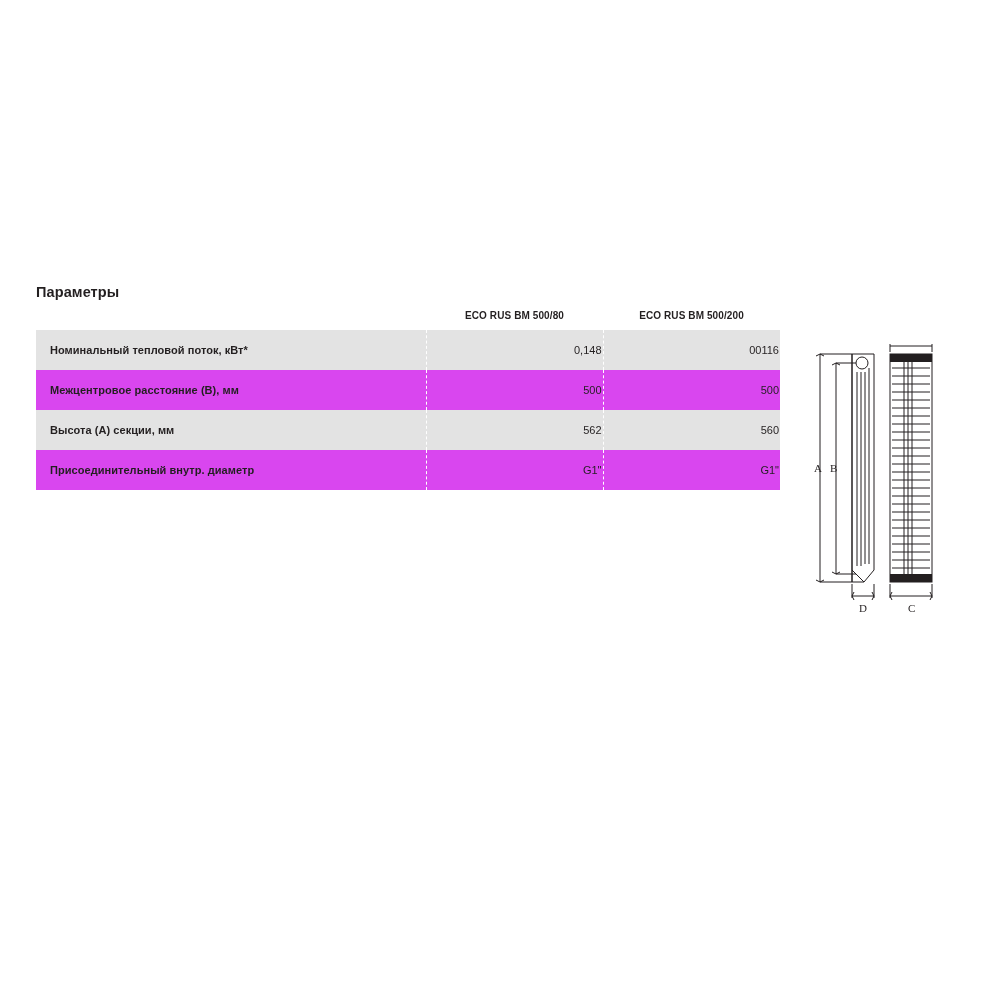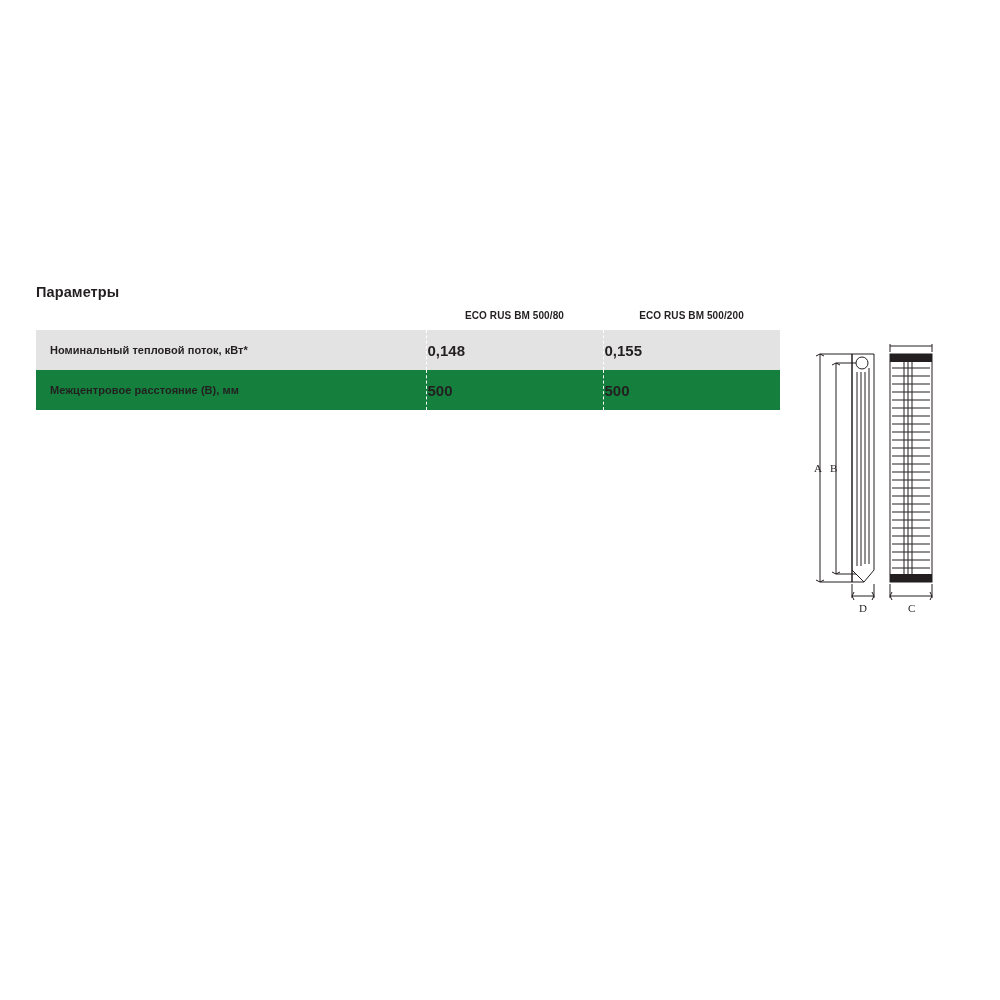--- a/index.html
+++ b/index.html
@@ -72,28 +72,28 @@
 
   table.spec td.label {
     text-align: left;
     padding-left: 14px;
     font-weight: bold;
     letter-spacing: 0.05px;
     font-size: 11px;
   }
 
   table.spec td.value {
-    text-align: left;
-    font-weight: bold;
-    font-size: 15px;
+    text-align: right;
+    font-weight: normal;
+    font-size: 11px;
   }
 
   
   tr.odd td { background: #e3e3e3; }
-  tr.even td { background: #15803d; }
+  tr.even td { background: #d946ef; }
 
   
   table.spec td.value {
     border-left: 1px dashed #ffffff;
   }
   table.spec th.v-head {
     border-left: 0;
   }
 
   
@@ -131,26 +131,36 @@
         <tr>
           <th class="label-head"></th>
           <th class="v-head">ECO RUS BM 500/80</th>
           <th class="v-head">ECO RUS BM 500/200</th>
         </tr>
       </thead>
       <tbody>
         <tr class="odd">
           <td class="label">Номинальный тепловой поток, кВт*</td>
           <td class="value">0,148</td>
-          <td class="value">0,155</td>
+          <td class="value">00116</td>
         </tr>
         <tr class="even">
           <td class="label">Межцентровое расстояние (B), мм</td>
           <td class="value">500</td>
           <td class="value">500</td>
+        </tr>
+        <tr class="odd">
+          <td class="label">Высота (A) секции, мм</td>
+          <td class="value">562</td>
+          <td class="value">560</td>
+        </tr>
+        <tr class="even">
+          <td class="label">Присоединительный внутр. диаметр</td>
+          <td class="value">G1"</td>
+          <td class="value">G1"</td>
         </tr>
       </tbody>
     </table>
   </div>
 
   <div class="drawing">
     <svg width="160" height="272" viewBox="0 0 160 272" xmlns="http://www.w3.org/2000/svg">
       <g stroke="#231f20" fill="none" stroke-width="1">
 
         <path d="M40,12 L62,12 L62,228 L52,240 L40,240 Z"></path>

